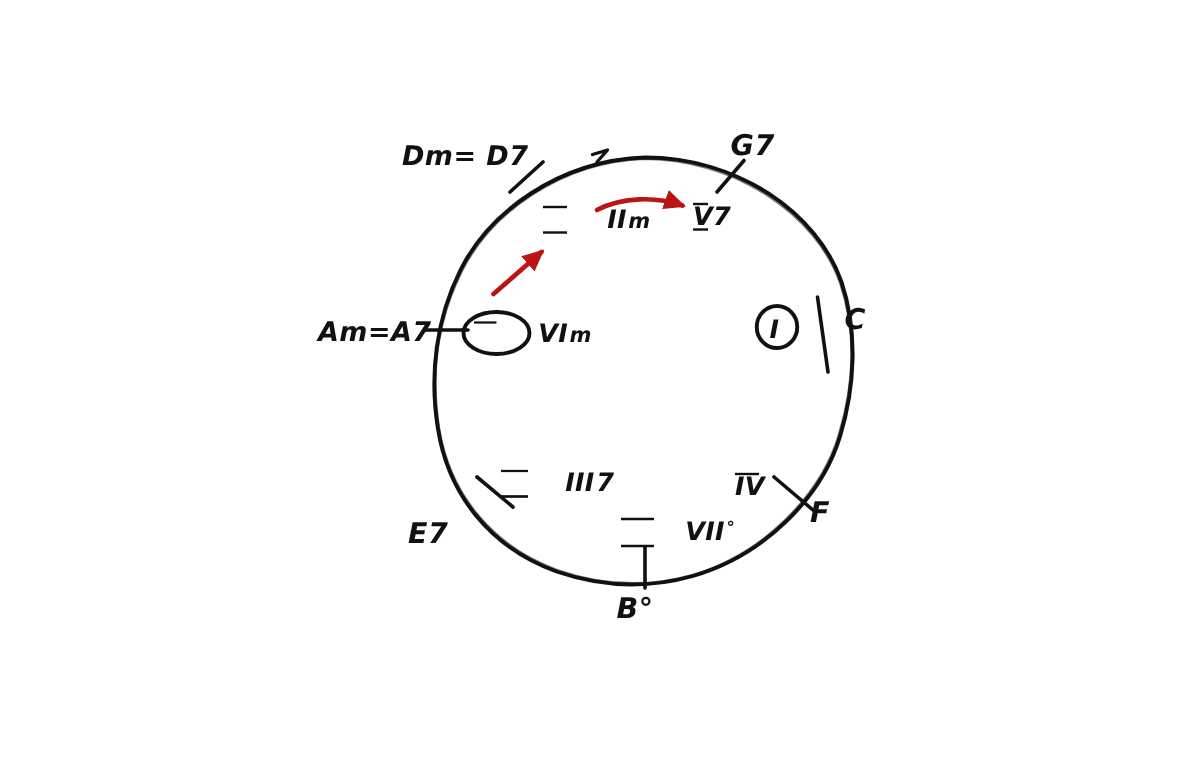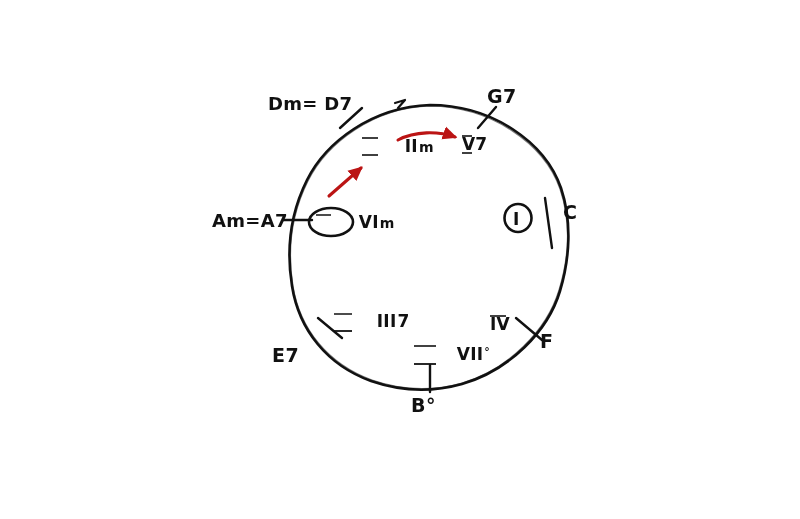--- a/index.html
+++ b/index.html
@@ -4,21 +4,21 @@
 <title>Circle of Fifths Sketch</title>
 <style>
   html,body{margin:0;padding:0;}
   body{
     width:800px;height:519px;
     background:#ffffff;
     font-family:"DejaVu Sans", sans-serif;
     overflow:hidden;
     position:relative;
   }
-  #stage{position:absolute;left:0;top:0;width:800px;height:410px;}
+  #stage{position:absolute;left:0;top:0;width:800px;height:410px;font-style:italic;}
   #stage svg{display:block;width:800px;height:519px;}
 
   .hand-label{
     font-family:"DejaVu Sans", sans-serif;
     font-weight:700;
     fill:#111111;
     white-space:pre;
   }
   .roman{font-size:17px;letter-spacing:0.2px;}
   .chordname{font-size:19px;letter-spacing:0.4px;}

